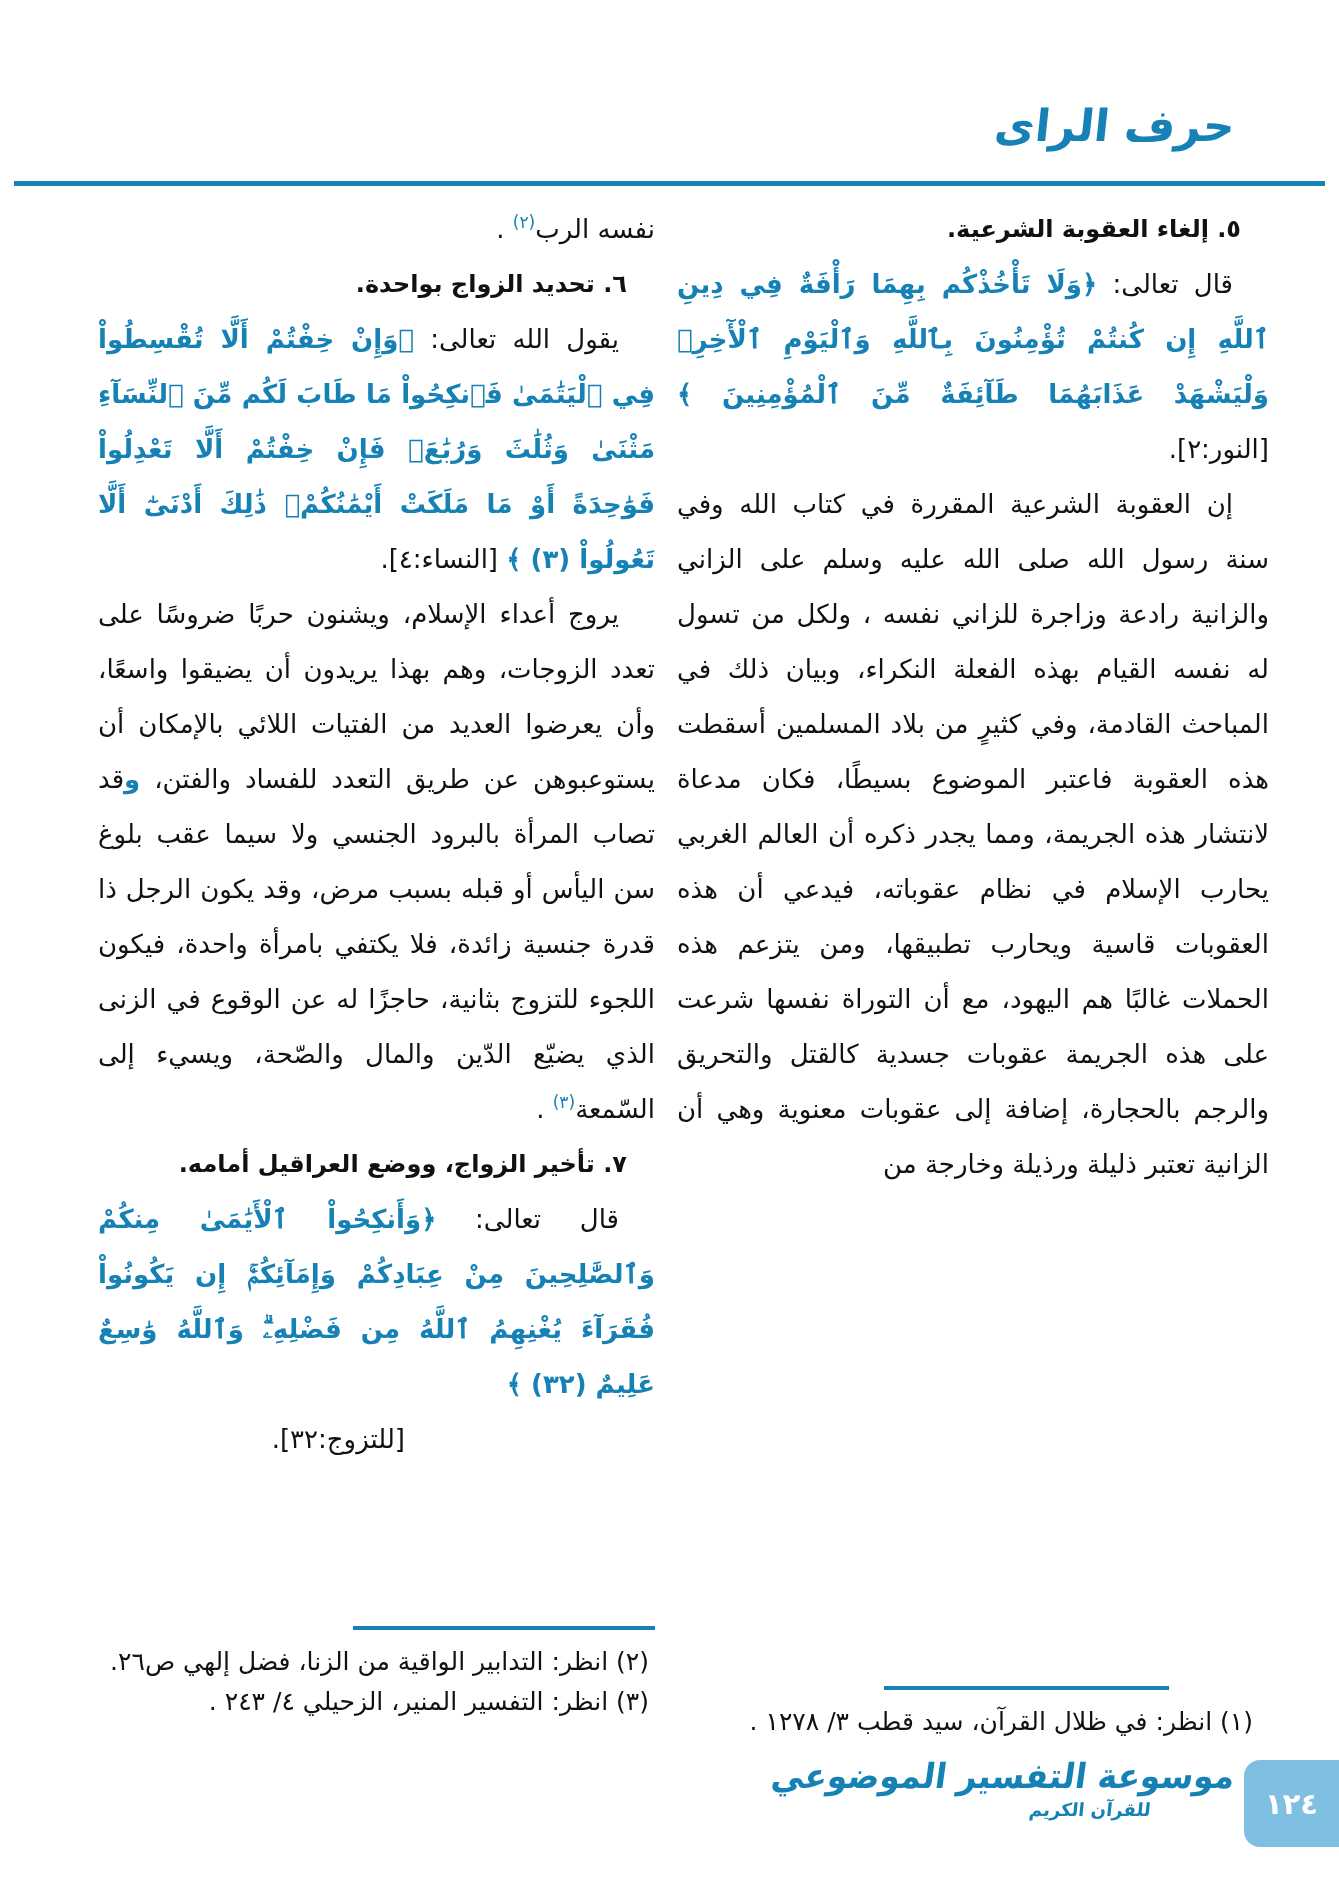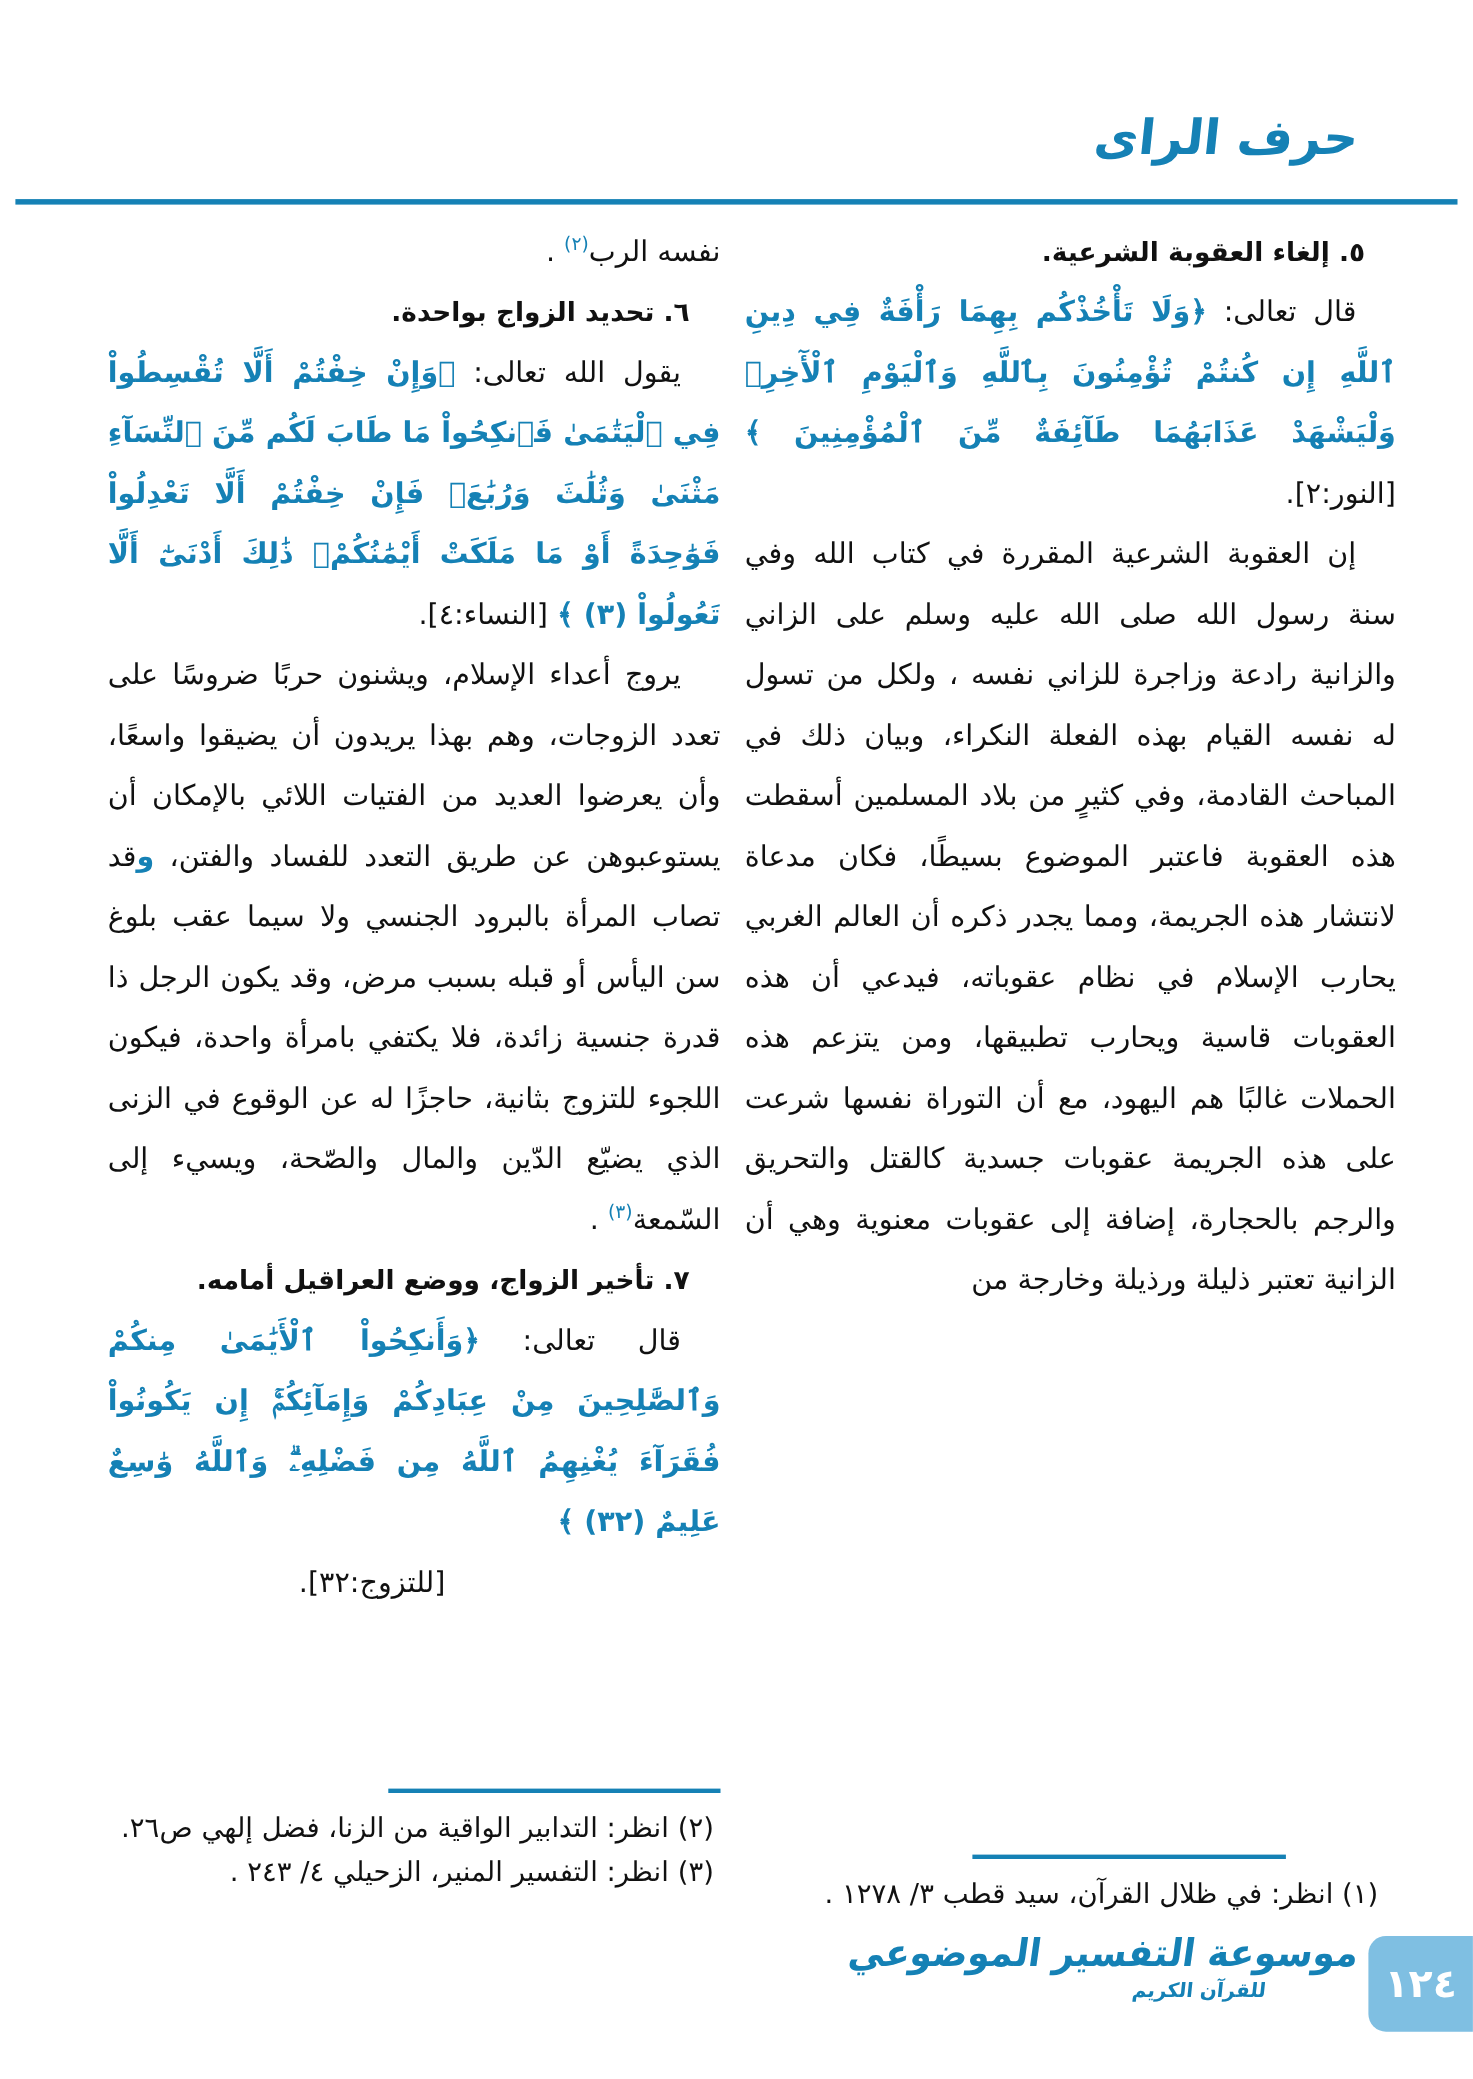--- a/index.html
+++ b/index.html
@@ -81,21 +81,21 @@
   .logo-line2{
     font-size:18px;font-weight:bold;
     margin-top:4px;
     transform:skewX(-6deg);
   }
   .page-tab{
     position:absolute;right:0;top:1760px;width:95px;height:87px;
     background:var(--tab);
     border-radius:16px 0 0 16px;
     display:flex;align-items:center;justify-content:center;
-    color:#ffffff;font-size:36px;font-weight:bold;
+    color:#ffffff;font-size:29px;font-weight:bold;
     letter-spacing:2px;
   }
 </style>
 </head>
 <body>
 
 <div class="page">
 
   <div class="chapter-title">حرف الراى</div>
   <div class="header-rule"></div>

